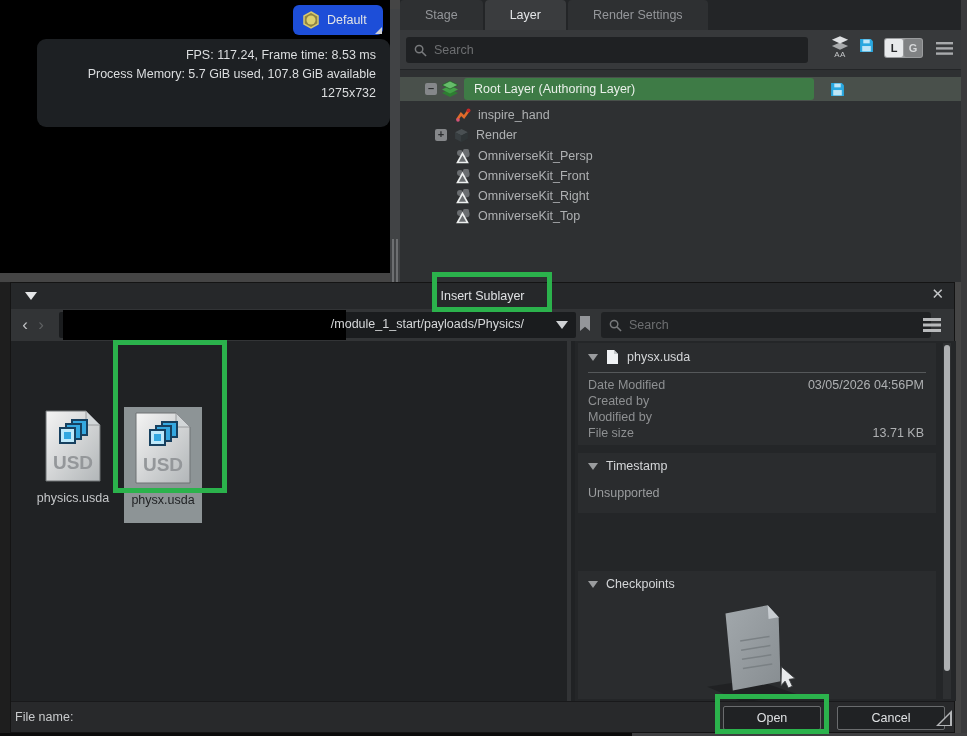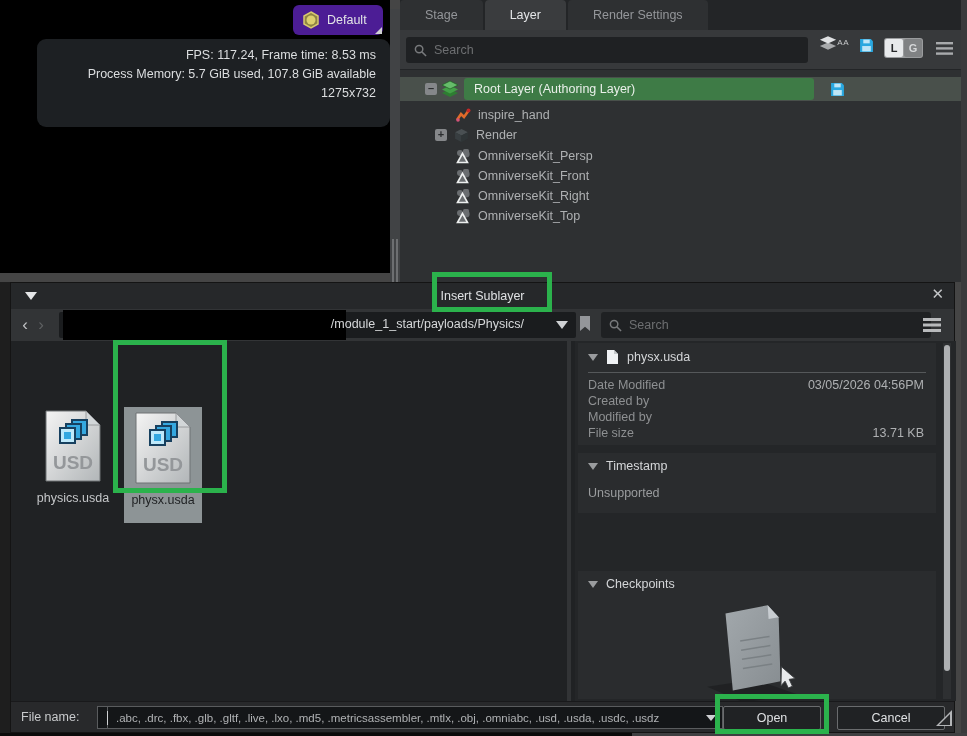--- a/index.html
+++ b/index.html
@@ -2,41 +2,41 @@
 <html><head>
 <meta charset="utf-8">
 <style>
   * { margin:0; padding:0; box-sizing:border-box; }
   html,body { width:967px; height:736px; background:#454545; font-family:"Liberation Sans", sans-serif; }
   #screen { position:relative; width:967px; height:736px; background:#454545; overflow:hidden; }
   .abs { position:absolute; }
 
   
   #viewport { left:0; top:9; width:390px; height:273px; background:#000; }
-  #default-pill { left:293px; top:5px; width:90px; height:30px; background:#4c1d95; border-radius:6px;
+  #default-pill { left:293px; top:5px; width:90px; height:30px; background:#1d4ed8; border-radius:6px;
     display:flex; align-items:center; gap:7px; padding-left:9px; color:#e2e4e6; font-size:12.5px; }
   #default-pill::after { content:""; position:absolute; right:1px; bottom:1px;
     border-left:7px solid transparent; border-bottom:7px solid #cfd1d3; }
   #stats-panel { left:37px; top:39px; width:353px; height:88px; background:#1d2023; border-radius:9px;
     color:#dcdee0; font-size:12.5px; line-height:19px; text-align:right; padding:7px 14px 0 0; }
 
   
   #vsplit { left:390px; top:9px; width:10px; height:273px; background:#414345; }
   .split-line { width:2px; height:52px; background:#6d6f71; top:230px; }
 
   
   #right-panel { left:400px; top:0; width:561px; height:282px; background:#2e3032; }
   #tabbar { left:0; top:0; width:561px; height:30px; background:#232527; display:flex; gap:2px; }
   .tab { height:30px; display:flex; align-items:center; padding:0 25px; background:#2e3032; color:#94969a; font-size:12.5px; border-top-left-radius:4px; border-top-right-radius:4px; }
   .tab.active { background:#3a3c3e; color:#e4e6e8; }
   #toolbar { left:0; top:30px; width:561px; height:40px; background:#37393b; border-bottom:1px solid #232527; }
   .search-field { background:#1f2123; border-radius:3px; display:flex; align-items:center; gap:7px; padding-left:8px; color:#6d6f71; font-size:12.5px; }
   #panel-search { left:6px; top:7px; width:402px; height:26px; }
   #toolbar-icons { right:38px; top:5px; display:flex; align-items:flex-start; gap:10px; }
-  .icon-stack { display:flex; flex-direction:row; align-items:center; }
+  .icon-stack { display:flex; flex-direction:column; align-items:center; }
   .aa-label { font-size:8px; color:#c6c8ca; margin-top:0px; letter-spacing:0.5px; }
   #lg-pill { display:flex; gap:1px; background:#9a9c9e; border-radius:3px; padding:1px; margin-top:3px; }
   .lg-btn { width:18px; height:18px; border-radius:2px; font-size:11px; font-weight:bold; display:flex; align-items:center; justify-content:center; }
   .lg-l { background:#e8eaec; color:#26282a; }
   .lg-g { background:#808284; color:#d6d8da; }
   #panel-burger { right:8px; top:12px; }
 
   
   #tree { left:0; top:71px; width:561px; height:211px; background:#2e3032; }
   #root-row { left:0; top:6px; width:561px; height:24px; background:#49504b; display:flex; align-items:center; }
@@ -80,21 +80,21 @@
   .tri-down { width:0; height:0; border-left:5px solid transparent; border-right:5px solid transparent; border-top:7px solid #9a9c9e; }
   .info-row { display:flex; justify-content:space-between; padding:0 12px 0 10px; font-size:12.5px; height:16px; line-height:16px; }
   .info-row .lab { color:#8e9092;text-align:center; }
   .info-row .val { color:#aeb0b2; }
   #info-divider { height:1px; background:#55585a; margin:2px 10px 4px 10px; }
   #info-scroll-track { left:368px; top:2px; width:8px; height:356px; background:#2e3032; }
   #info-scroll-thumb { left:369px; top:4px; width:6px; height:326px; background:#aeb0b2; border-radius:3px; }
 
   
   #dlg-footer { left:0; top:418px; width:943px; height:31px; background:#28292b; border-top:1px solid #19191b; display:flex; align-items:center; }
-  #fname-label { color:#c8cacc; font-size:12.5px; margin-left:10px; }
+  #fname-label { color:#c8cacc; font-size:12.5px; margin-left:4px; }
   #fname-wrap { position:absolute; left:86px; top:4px; width:626px; height:23px; border:1px solid #5a5c5e; background:#141618; display:flex; align-items:center; }
   #fname-input { width:10px; height:100%; border-right:1px solid #5a5c5e; position:relative; }
   #fname-cursor { position:absolute; right:-1px; top:4px; width:1px; height:14px; background:#cfd1d3; }
   #ext-text { color:#b0b2b4; font-size:11.5px; margin-left:8px; white-space:nowrap; overflow:hidden; flex:1; }
   #ext-drop { width:0; height:0; border-left:5px solid transparent; border-right:5px solid transparent; border-top:6px solid #cfd1d3; margin:0 6px; }
   .dlg-btn { position:absolute; top:4px; height:24px; background:#202224; border:1px solid #6a6c6e; border-radius:2px; color:#dfe1e3; font-size:12.5px; display:flex; align-items:center; justify-content:center; }
   #open-btn { left:712px; width:98px; }
   #cancel-btn { left:826px; width:108px; }
   #resize-grip { position:absolute; right:2px; top:8px; width:0; height:0; border-left:16px solid transparent; border-bottom:16px solid #b4b6b8; }
   #resize-grip-inner { position:absolute; right:4px; top:12px; width:0; height:0; border-left:11px solid transparent; border-bottom:11px solid #28292b; }
@@ -401,27 +401,20 @@
         </svg>
 
       </div>
 
       <div id="info-scroll-track" class="abs"></div>
       <div id="info-scroll-thumb" class="abs"></div>
     </div>
 
     <div id="dlg-footer" class="abs">
       <span id="fname-label">File name:</span>
-      <div id="fname-wrap">
-        <div id="fname-input">
-          <div id="fname-cursor"></div>
-        </div>
-        <div id="ext-text">.abc, .drc, .fbx, .glb, .gltf, .live, .lxo, .md5, .metricsassembler, .mtlx, .obj, .omniabc, .usd, .usda, .usdc, .usdz</div>
-        <div id="ext-drop"></div>
-      </div>
       <div id="open-btn" class="dlg-btn">Open</div>
       <div id="cancel-btn" class="dlg-btn">Cancel</div>
       <div id="resize-grip"></div>
       <div id="resize-grip-inner"></div>
     </div>
 
     <div id="annot-title" class="abs annot"></div>
     <div id="annot-file" class="abs annot"></div>
     <div id="annot-open" class="abs annot"></div>
   </div>

